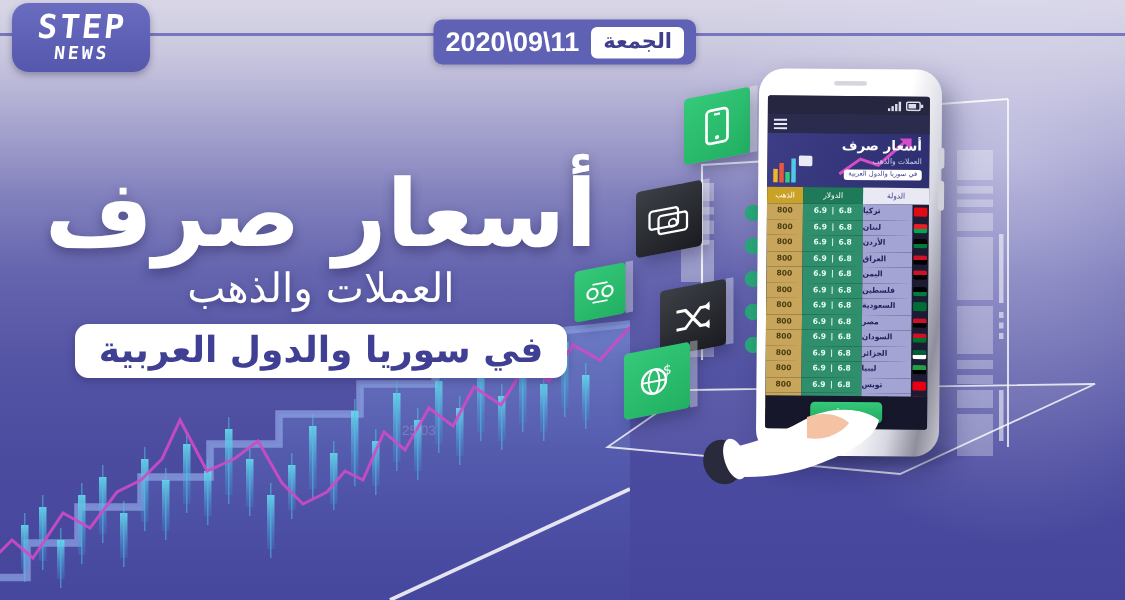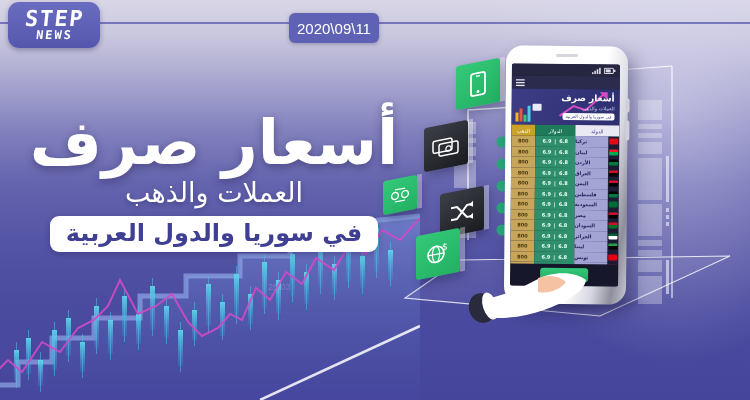--- a/index.html
+++ b/index.html
@@ -24,21 +24,21 @@
     display:flex;flex-direction:column;align-items:center;justify-content:center;}
   .logo .l1{color:#fff;font-weight:bold;font-size:22px;letter-spacing:1.5px;line-height:20px;
     font-family:"DejaVu Sans Mono", monospace;transform:skewX(-6deg);}
   .logo .l2{color:#fff;font-weight:bold;font-size:12px;letter-spacing:2px;line-height:13px;
     font-family:"DejaVu Sans Mono", monospace;transform:skewX(-6deg);}
 
   
   .date-badge{position:absolute;left:289px;top:13px;height:30px;border-radius:6px;
     background:#5f61b4;display:flex;align-items:center;gap:8px;padding:0 8px;
     box-shadow:0 1px 4px rgba(30,30,70,.3);}
-  .date-badge .dnum{color:#fff;font-size:15px;font-weight:normal;font-family:"Liberation Sans", sans-serif;}
+  .date-badge .dnum{color:#fff;font-size:18px;font-weight:bold;font-family:"Liberation Sans", sans-serif;}
   .date-badge .dday{background:#fff;color:#3f3f8e;border-radius:4px;font-size:14px;font-weight:bold;
     padding:2px 8px;line-height:17px;}
 
   
   .chartwrap{position:absolute;left:-10px;bottom:0;width:430px;height:190px;opacity:.95;}
   .chartwrap svg{display:block;}
   .chart-num{position:absolute;color:#9a9ad8;font-size:9px;opacity:.55;font-family:"Liberation Sans",sans-serif;}
 
   
   .headline{position:absolute;left:14px;top:112px;width:400px;text-align:center;direction:rtl;}
@@ -305,20 +305,21 @@
     </svg>
   </div>
 
   <div class="logo">
     <span class="l1">STEP</span>
     <span class="l2">NEWS</span>
   </div>
 
   <div class="date-badge">
     <span class="dnum">2020\09\11</span>
+    <span class="dday">الجمعة</span>
   </div>
 
   <div class="headline">
     <div class="h-main">أسعار صرف</div>
     <div class="h-sub">العملات والذهب</div>
     <div><span class="h-pill">في سوريا والدول العربية</span></div>
   </div>
 
   <div class="phone-shadow"></div>
 

